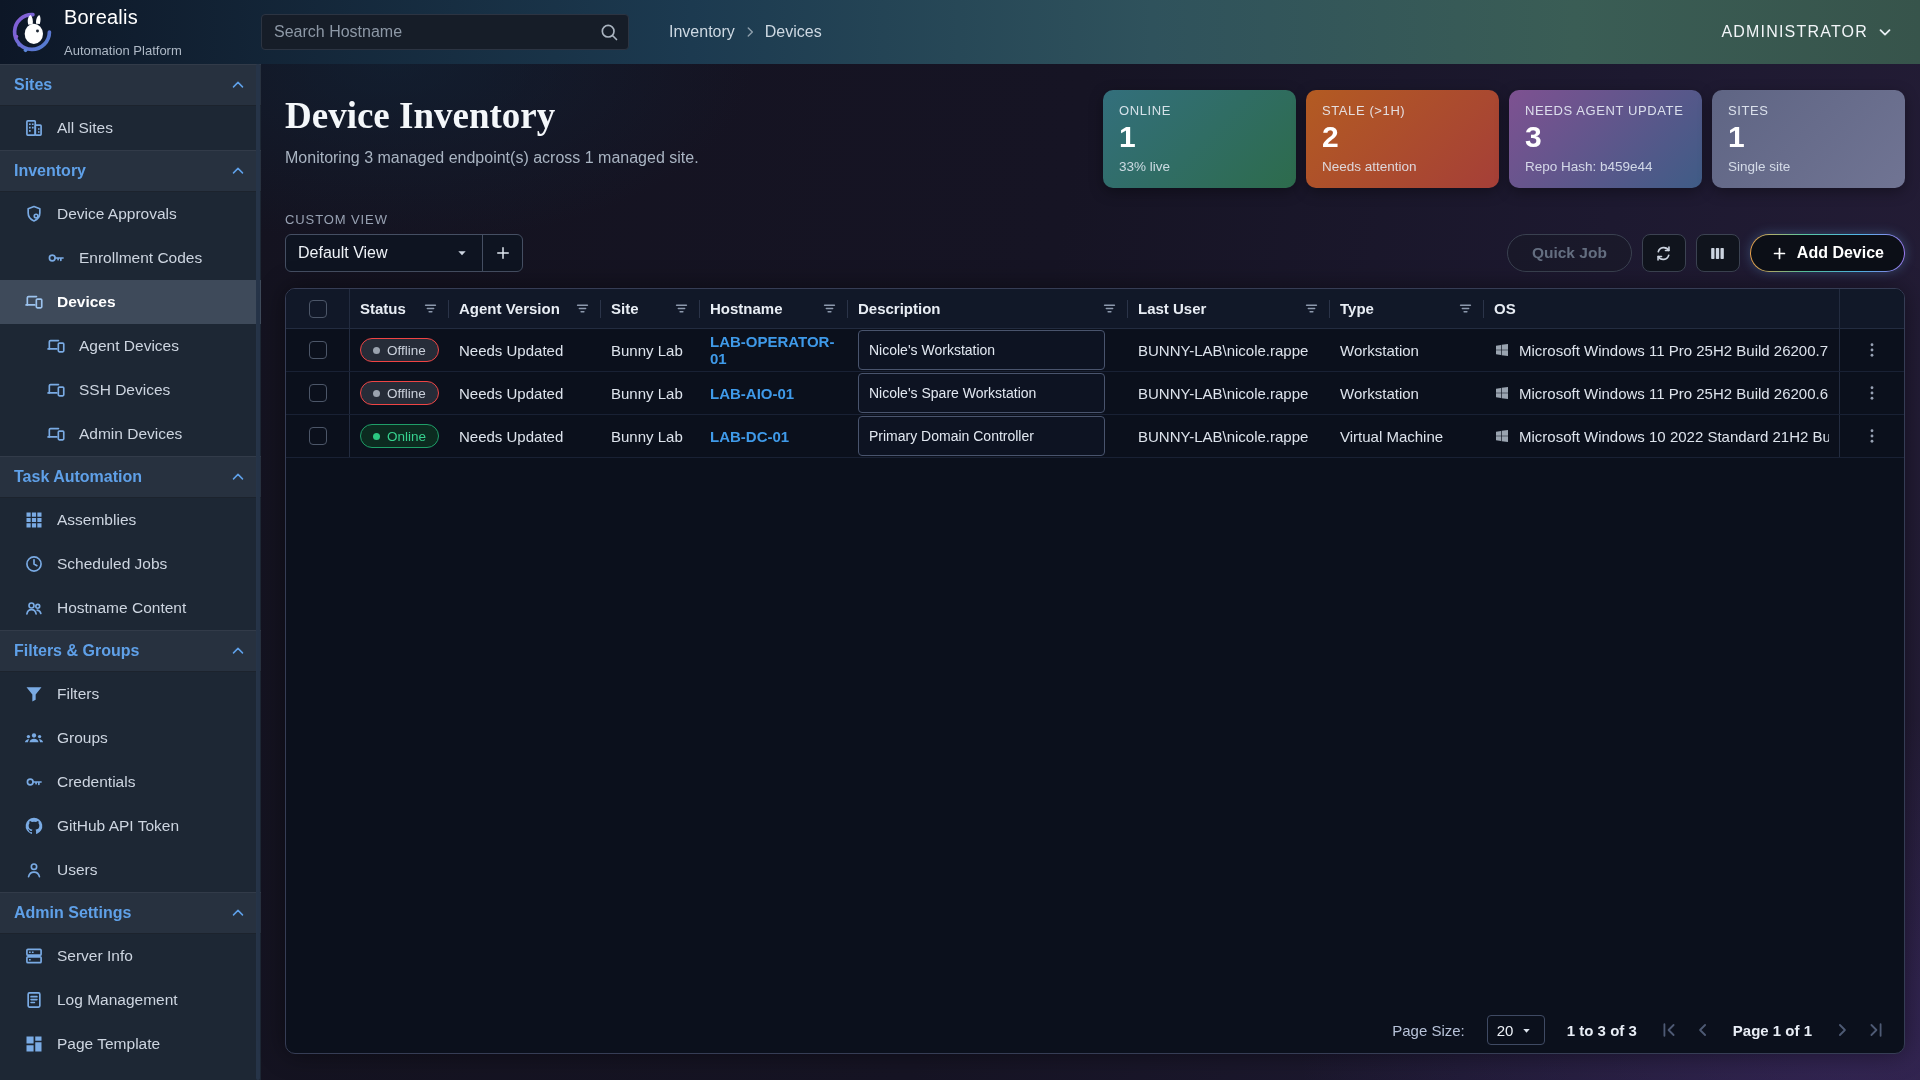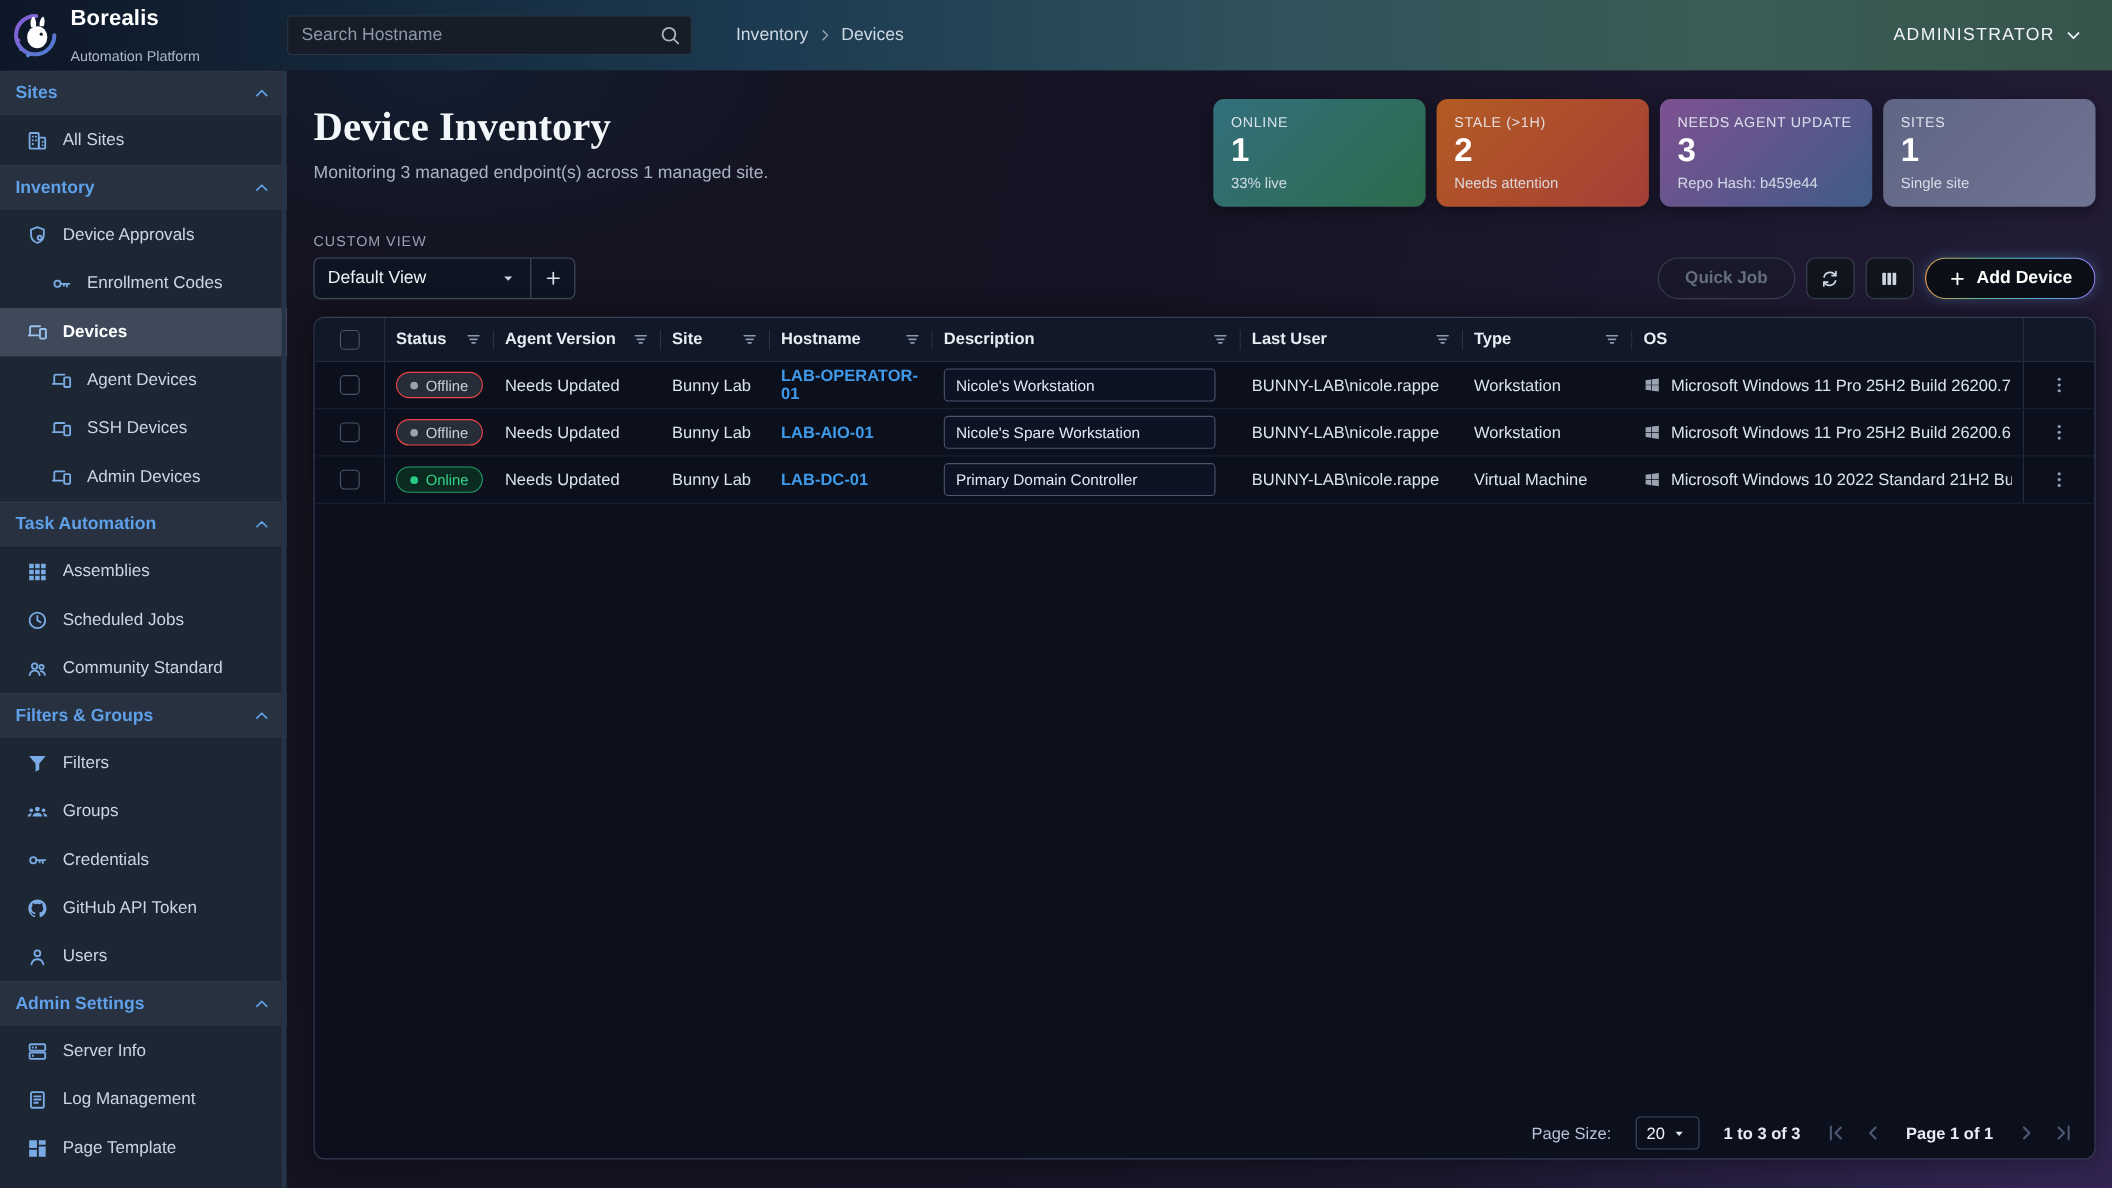--- a/index.html
+++ b/index.html
@@ -6,21 +6,21 @@
   html,body { width:1920px; height:1080px; overflow:hidden; background:#131220;
     font-family:"Liberation Sans", sans-serif; color:#dde3ec; }
   .icon { display:inline-flex; align-items:center; justify-content:center; flex:none; }
   .icon svg { width:100%; height:100%; display:block; }
 
   
   .topbar { position:absolute; left:0; top:0; width:1920px; height:64px; display:flex; align-items:center;
     background:linear-gradient(90deg,#0d1727 0%,#1c3a50 36%,#2f525c 60%,#3a5d55 82%,#37544b 100%); z-index:5;}
   .brand { width:261px; flex:none; display:flex; align-items:center; gap:10px; padding-left:10px; }
   .logo { width:44px; height:44px; }
-  .brand-name { font-size:20px; font-weight:bold; color:#ffffff; letter-spacing:.2px; }
+  .brand-name { font-size:20px; font-weight:normal; color:#ffffff; letter-spacing:.2px; }
   .brand-tag { font-size:13px; color:#aeb9c6; margin-top:14px; }
   .searchbox { position:relative; width:368px; height:36px; flex:none; }
   .searchbox input { width:100%; height:100%; background:#161d28; border:1px solid #2c3442; border-radius:4px;
     color:#dfe6ef; font-size:16px; padding:0 38px 0 12px; outline:none; font-family:inherit; }
   .searchbox input::placeholder { color:#8d98a6; }
   .search-ic { position:absolute; right:10px; top:8px; width:20px; height:20px; color:#aab4c0; }
   .crumbs { display:flex; align-items:center; gap:8px; margin-left:40px; font-size:16px; color:#cdd8e2; }
   .crumb { cursor:default; }
   .crumb-sep { width:14px; height:14px; color:#8fa0ad; }
   .usermenu { margin-left:auto; margin-right:26px; display:flex; align-items:center; gap:8px;
@@ -106,21 +106,21 @@
   .t-row { height:43px; flex:none; display:flex; border-bottom:1px solid #192134; font-size:15px; color:#dde3ec; }
   .cbx { width:18px; height:18px; border:1.5px solid #4c5668; border-radius:4px; background:transparent; cursor:pointer; }
   .badge { display:inline-flex; align-items:center; gap:7px; height:24px; padding:0 12px; border-radius:12px;
     font-size:13.5px; }
   .badge .dot { width:7px; height:7px; border-radius:50%; }
   .badge.offline { background:#262c38; border:1px solid #ef4444; color:#c9cfda; }
   .badge.offline .dot { background:#9aa2ae; }
   .badge.online { background:#0c2b20; border:1px solid #1f9e68; color:#36d18e; }
   .badge.online .dot { background:#2bc981; }
   .hostlink { color:#3f9ae9; font-weight:600; text-decoration:none; cursor:pointer; }
-  .desc-input { width:247px; height:30px; background:#0d1322; border:1px solid #49546d; border-radius:4px;
+  .desc-input { width:247px; height:40px; background:#0d1322; border:1px solid #49546d; border-radius:4px;
     color:#e2e8f1; font-size:14px; padding:0 10px; outline:none; font-family:inherit; }
   .os-wrap { display:flex; align-items:center; gap:9px; min-width:0; }
   .os-wrap .icon { width:16px; height:16px; color:#9aa4b0; }
   .os-text { white-space:nowrap; overflow:hidden; }
   .dots-btn { width:28px; height:28px; display:flex; align-items:center; justify-content:center;
     color:#97a1b3; cursor:pointer; border-radius:50%; }
   .dots-btn .icon { width:18px; height:18px; }
 
   
   .pagination { height:46px; flex:none; display:flex; align-items:center; justify-content:flex-end;
@@ -300,21 +300,21 @@
       </div>
       <div class="sb-item">
       <span class="icon ">
           <svg viewBox="0 0 24 24" fill="none" stroke="currentColor" stroke-width="2" stroke-linecap="round" stroke-linejoin="round">
             <circle cx="9" cy="9" r="3"></circle>
             <circle cx="16.5" cy="10" r="2.3"></circle>
             <path d="M3.5 19c.6-3.2 2.8-5 5.5-5s4.9 1.8 5.5 5"></path>
             <path d="M15.8 14.5c2.2.3 3.8 1.7 4.4 4"></path>
           </svg>
         </span>
-        <span>Community Standard</span>
+        <span>Hostname Content</span>
       </div>
       <div class="sb-header">
     <span>Filters &amp; Groups</span>
         <span class="icon chev">
           <svg viewBox="0 0 24 24" fill="none" stroke="currentColor" stroke-width="2" stroke-linecap="round" stroke-linejoin="round">
             <path d="M6 14.5l6-6 6 6"></path>
           </svg>
         </span>
       </div>
       <div class="sb-item">

